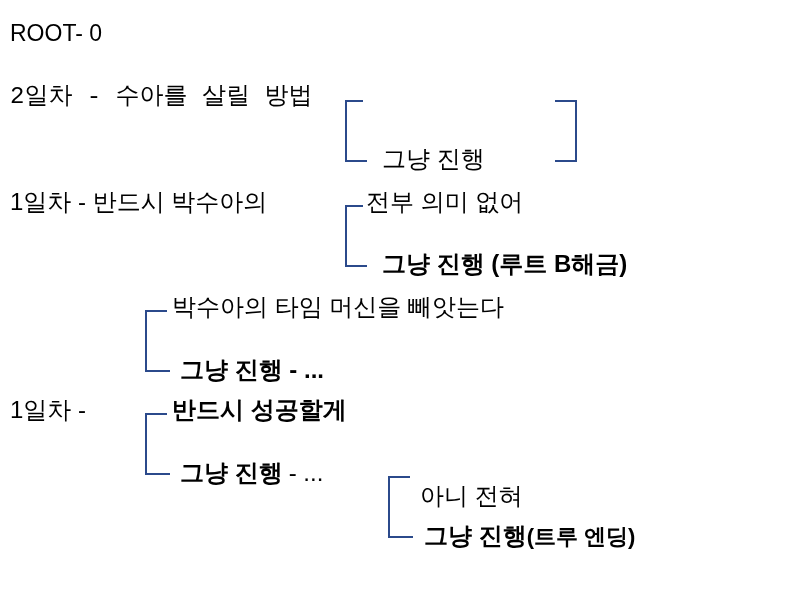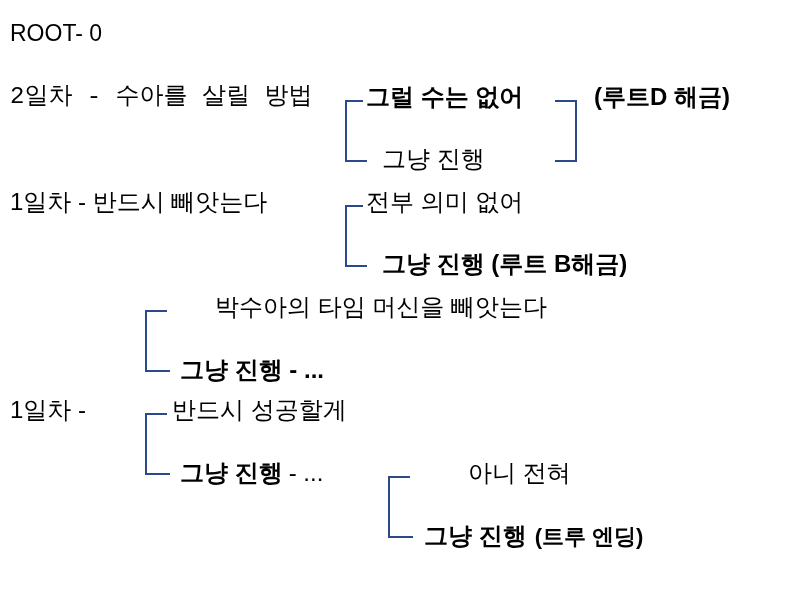--- a/index.html
+++ b/index.html
@@ -49,60 +49,58 @@
 <div id="canvas">
 
   <div class="node t-root" style="left:10px; top:22px;">ROOT- 0</div>
 
   <div class="node t-normal" style="left:10px; top:85px;font-family:Liberation Mono, monospace;">2일차 - 수아를 살릴 방법</div>
 
   <div class="vline" style="left:345px; top:100px; height:62px;"></div>
   <div class="hline" style="left:345px; top:100px; width:18px;"></div>
   <div class="hline" style="left:345px; top:160px; width:22px;"></div>
 
-  <div class="node t-bold" style="left:366px; top:85px;">그럴 수는 없어</div>
 
   <div class="hline" style="left:555px; top:100px; width:22px;"></div>
   <div class="vline" style="left:575px; top:100px; height:62px;"></div>
   <div class="hline" style="left:555px; top:160px; width:22px;"></div>
 
-  <div class="node t-bold" style="left:594px; top:85px;">(루트D 해금)</div>
 
   <div class="node t-normal" style="left:382px; top:147px;">그냥 진행</div>
 
-  <div class="node t-normal" style="left:10px; top:190px;">1일차 - 반드시 빼앗는다</div>
+  <div class="node t-normal" style="left:10px; top:190px;">1일차 - 반드시 박수아의</div>
 
   <div class="vline" style="left:345px; top:205px; height:62px;"></div>
   <div class="hline" style="left:345px; top:205px; width:18px;"></div>
   <div class="hline" style="left:345px; top:265px; width:22px;"></div>
 
   <div class="node t-bold" style="left:382px; top:252px;">그냥 진행 (루트 B해금)</div>
 
   <div class="node t-normal" style="left:366px; top:190px;">전부 의미 없어</div>
 
 
   <div class="vline" style="left:145px; top:310px; height:62px;"></div>
   <div class="hline" style="left:145px; top:310px; width:22px;"></div>
   <div class="hline" style="left:145px; top:370px; width:25px;"></div>
 
-  <div class="node t-normal" style="left:172px; top:295px;margin-left:43px;">박수아의 타임 머신을 빼앗는다</div>
+  <div class="node t-normal" style="left:172px; top:295px;">박수아의 타임 머신을 빼앗는다</div>
 
   <div class="node t-bold" style="left:180px; top:358px;">그냥 진행 - ...</div>
 
   <div class="node t-normal" style="left:10px; top:398px;">1일차 -</div>
 
   <div class="vline" style="left:145px; top:413px; height:62px;"></div>
   <div class="hline" style="left:145px; top:413px; width:22px;"></div>
   <div class="hline" style="left:145px; top:473px; width:25px;"></div>
 
-  <div class="node t-normal" style="left:172px; top:398px;">반드시 성공할게</div>
+  <div class="node t-normal" style="left:172px; top:398px;font-weight:bold;">반드시 성공할게</div>
 
   <div class="node t-mix" style="left:180px; top:461px;"><b>그냥 진행</b><span style="margin-left:6px;">- ...</span></div>
 
   <div class="vline" style="left:388px; top:476px; height:62px;"></div>
   <div class="hline" style="left:388px; top:476px; width:22px;"></div>
   <div class="hline" style="left:388px; top:536px; width:25px;"></div>
 
-  <div class="node t-normal" style="left:420px; top:461px;margin-left:48px;">아니 전혀</div>
+  <div class="node t-normal" style="left:420px; top:484px;">아니 전혀</div>
 
-  <div class="node t-mix" style="left:424px; top:524px;"><b>그냥 진행</b><span class="t-small" style="margin-left:8px; font-weight:bold;">(트루 엔딩)</span></div>
+  <div class="node t-mix" style="left:424px; top:524px;"><b>그냥 진행</b><span class="t-small" style="margin-left:0; font-weight:bold;">(트루 엔딩)</span></div>
 
 </div>
 
 </body></html>

